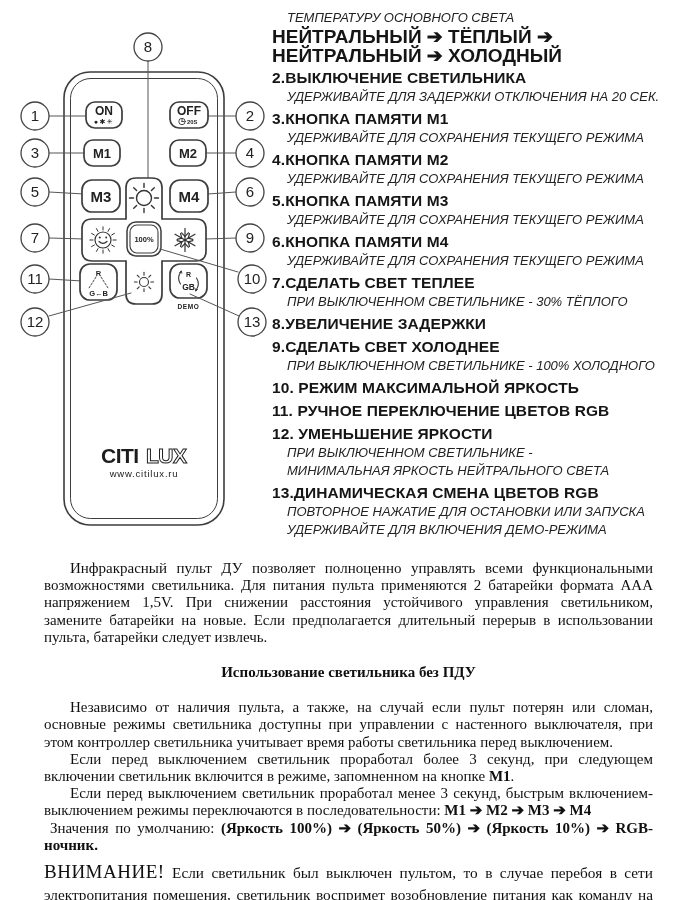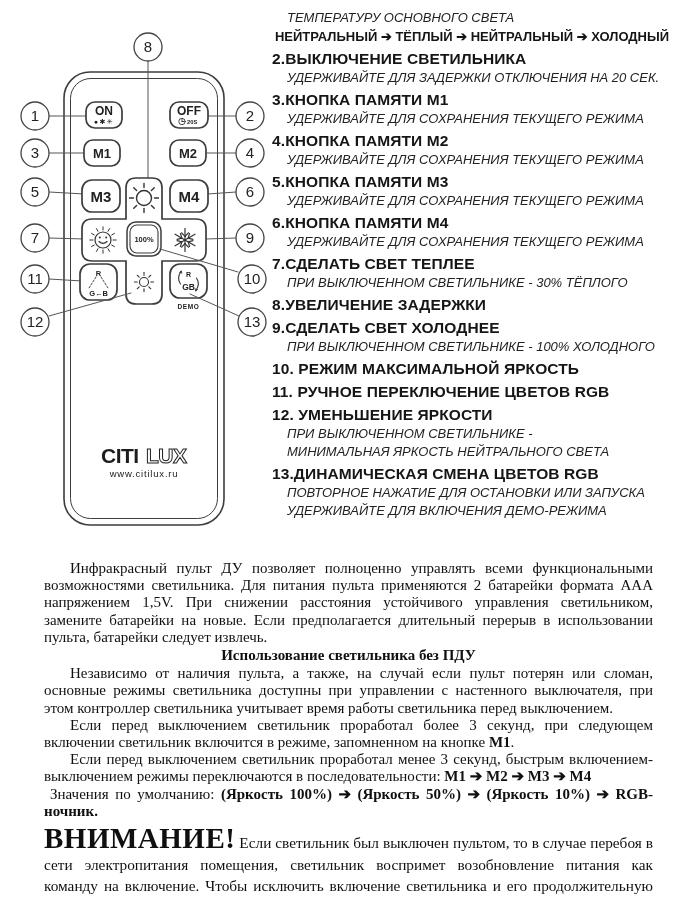--- a/index.html
+++ b/index.html
@@ -6,30 +6,30 @@
   .page{position:relative;width:675px;height:900px;background:#fff;overflow:hidden;
         font-family:"Liberation Sans",sans-serif;color:#111;}
   
   .diagram{position:absolute;left:0;top:0;}
   .diagram *{vector-effect:non-scaling-stroke;}
   
   .instructions{position:absolute;left:272px;top:9px;width:400px;}
   .item{margin-bottom:3px;}
   .ititle{font-weight:bold;font-size:15.5px;line-height:20px;color:#151515;letter-spacing:0.1px;}
   .isub{font-style:italic;font-size:13px;line-height:18px;padding-left:15px;color:#222;}
-  .ibold{font-weight:bold;font-size:13px;line-height:19px;color:#151515;text-align:center;}
+  .ibold{font-weight:bold;font-size:19px;line-height:19px;color:#151515;}
   
   .bodytext{position:absolute;left:44px;top:560px;width:609px;
             font-family:"Liberation Serif","DejaVu Serif",serif;
             font-size:15px;line-height:17.2px;color:#101010;text-align:justify;}
   .bodytext p{margin:0;text-indent:26px;}
   .bodytext p.noind{text-indent:6px;}
-  .bhead{font-weight:bold;text-align:center;text-indent:0 !important;margin:1px 0 !important;}
+  .bhead{font-weight:bold;text-align:center;text-indent:0 !important;margin:18px 0 !important;}
   .warn{margin-top:7px !important;text-indent:0 !important;line-height:21.5px;font-size:15.3px;}
-  .warn-big{font-size:29px;font-weight:bold;letter-spacing:0.5px;line-height:22px;}
+  .warn-big{font-size:19px;font-weight:normal;letter-spacing:0.5px;line-height:22px;}
   b.seq{white-space:nowrap;}
 </style>
 </head>
 <body>
 
 <div class="page">
 
   <svg class="diagram" width="270" height="560" viewBox="0 0 270 560" font-family="Liberation Sans, sans-serif" fill="none" stroke-linecap="round">
 
     <g stroke="#3d3d3d">

